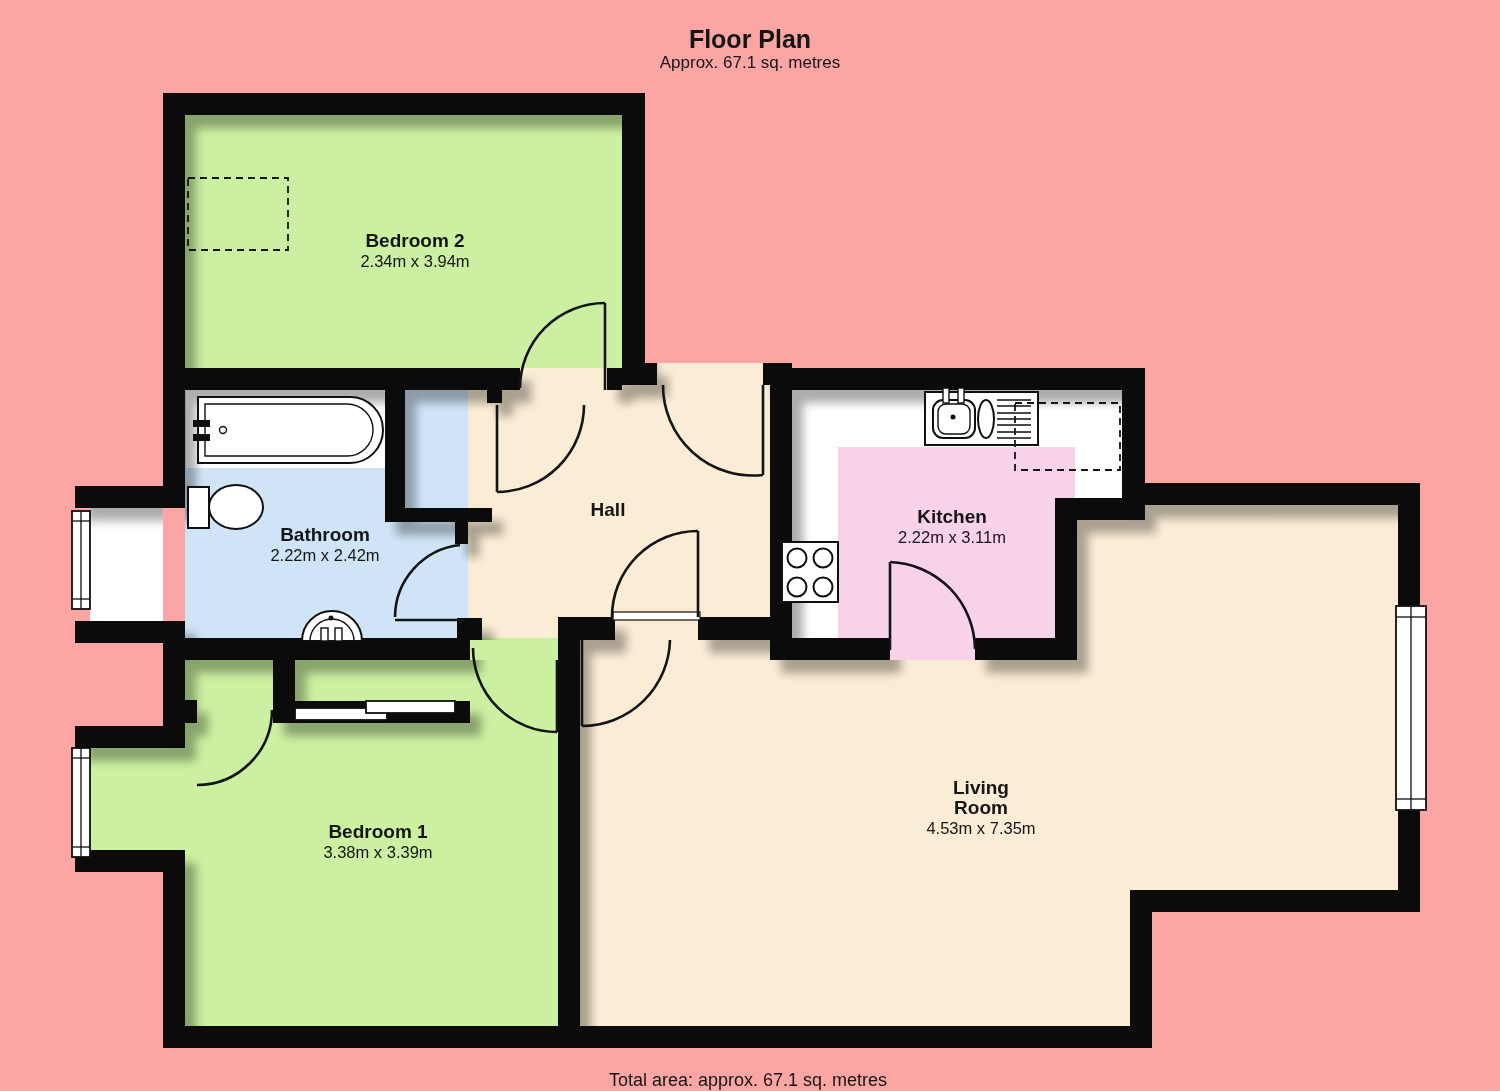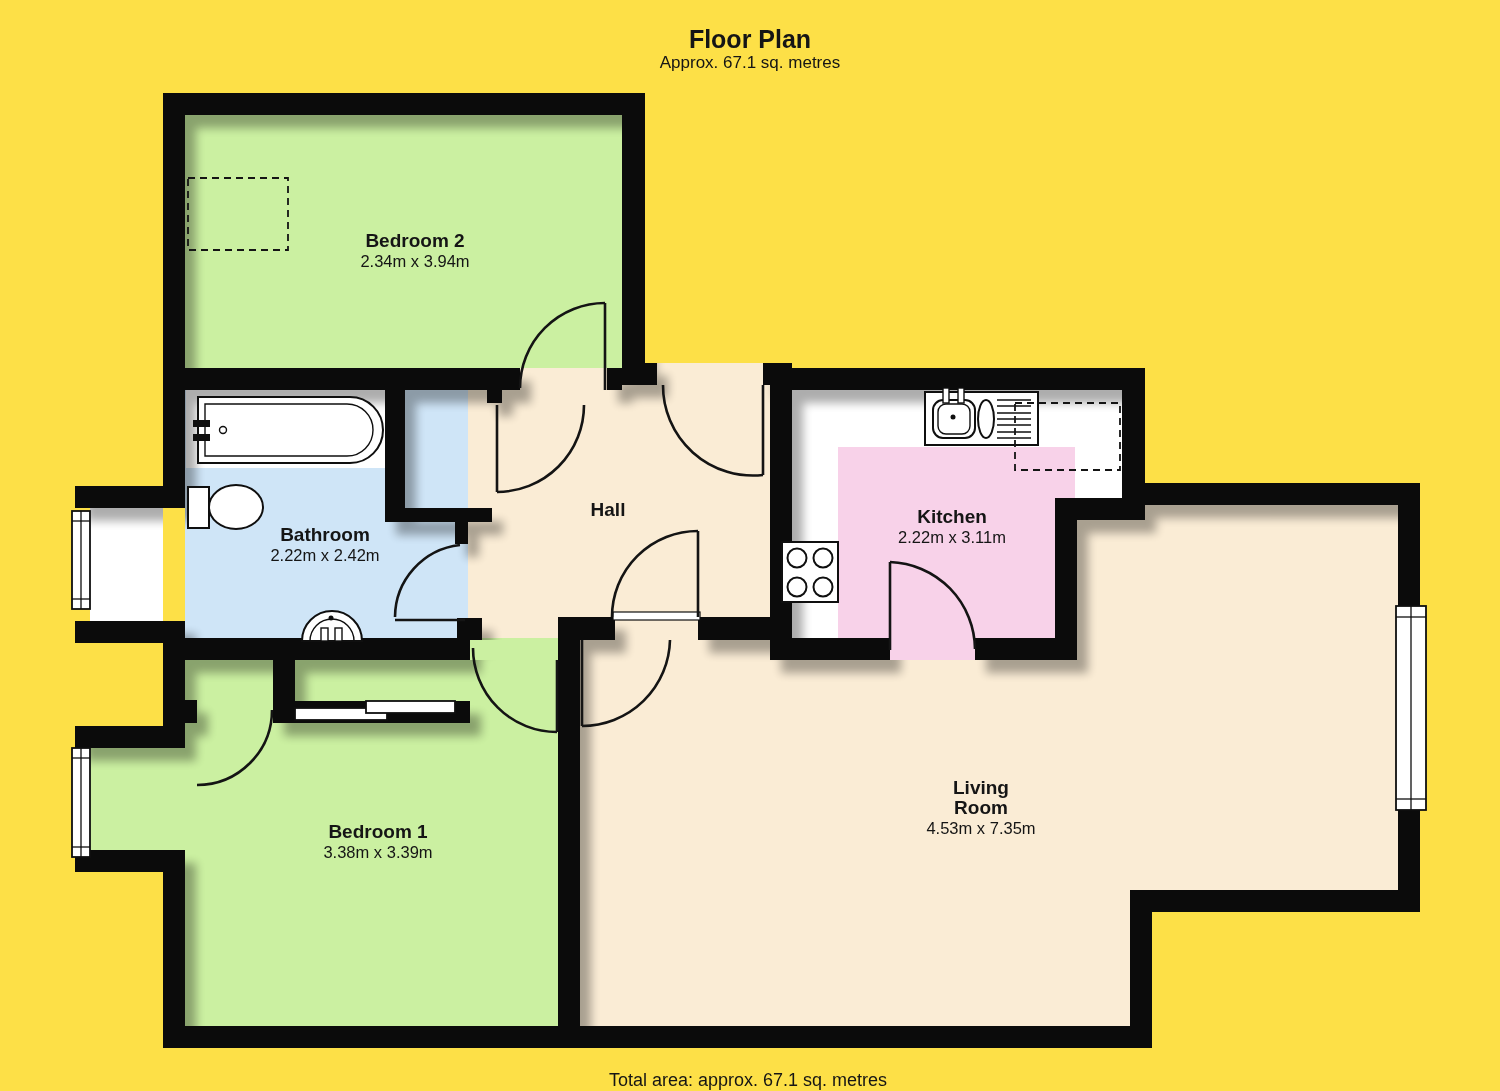--- a/index.html
+++ b/index.html
@@ -1,16 +1,16 @@
 <!DOCTYPE html>
 <html><head>
 <meta charset="utf-8">
 <style>
   html,body{margin:0;padding:0;background:#ffffff;}
-  .stage{position:relative;width:1500px;height:1091px;background:#fde047;overflow:hidden;
+  .stage{position:relative;width:1500px;height:1091px;background:#fca5a5;overflow:hidden;
          font-family:"Liberation Sans", sans-serif;}
   svg{position:absolute;inset:0;}
   .wall{fill:#0b0b0b;}
   .fix{fill:#ffffff;stroke:#0f0f0f;stroke-width:2;}
   .fixthin{fill:none;stroke:#0f0f0f;stroke-width:1.4;}
   .door{fill:none;stroke:#141414;stroke-width:2.6;}
   .dash{fill:none;stroke:#141414;stroke-width:1.8;stroke-dasharray:7 5;}
   .win{fill:#ffffff;stroke:#0f0f0f;stroke-width:1.8;}
   .winline{fill:none;stroke:#0f0f0f;stroke-width:1.3;}
   text{fill:#151515;}

